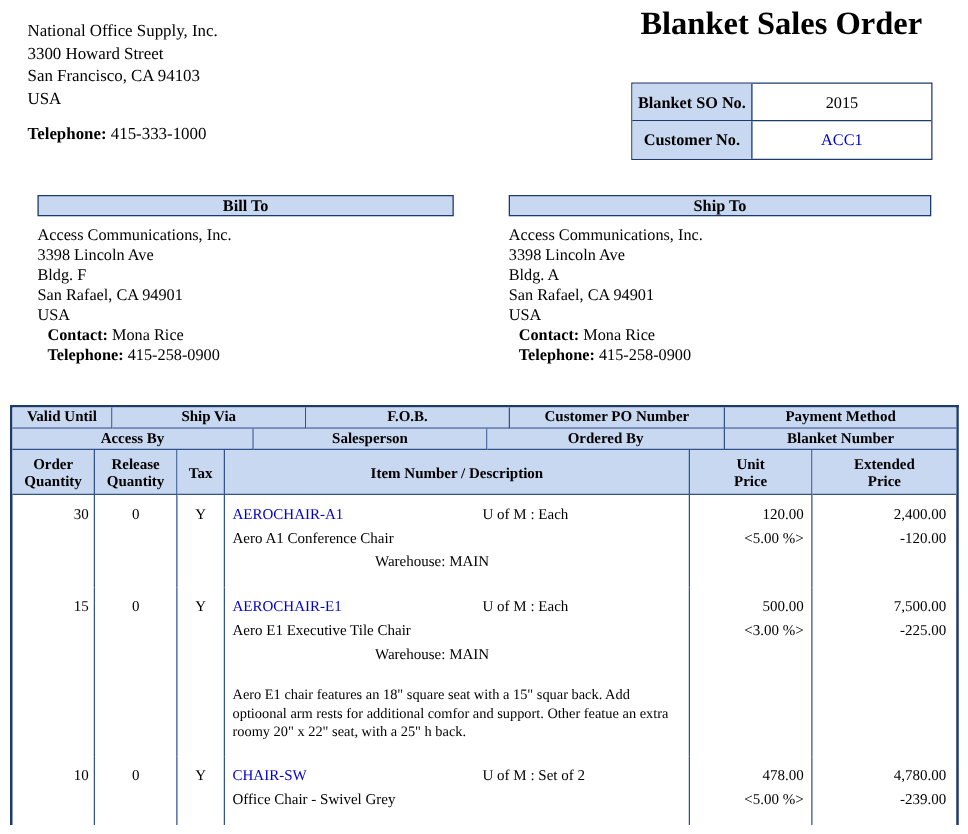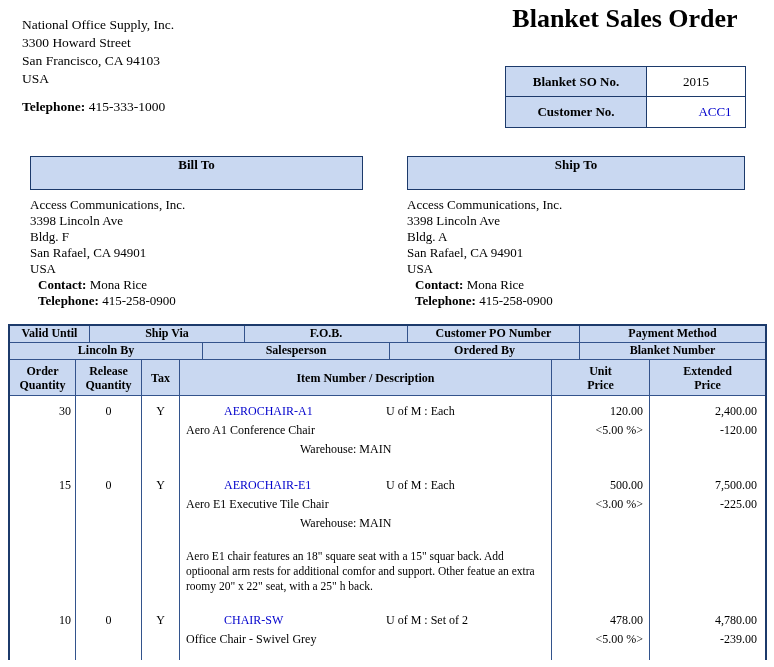--- a/index.html
+++ b/index.html
@@ -25,32 +25,32 @@
   .doc-title{
     position:absolute;left:498px;top:4px;width:254px;text-align:center;
     font-size:26px;font-weight:bold;font-family:"Liberation Serif", serif;
   }
 
   
   .order-box{position:absolute;left:505px;top:66px;width:241px;border:1px solid var(--bd-dark);}
   .ob-row{display:flex;height:30px;}
   .ob-row:first-child{border-bottom:1px solid var(--bd-dark);}
   .ob-label{
-    width:141px;background:var(--hdr);border-right:1px solid var(--bd-dark);
+    width:96px;background:var(--hdr);border-right:1px solid var(--bd-dark);
     font-weight:bold;font-size:13px;display:flex;align-items:center;justify-content:center;
   }
   .ob-value{flex:1;font-size:13px;display:flex;align-items:center;justify-content:center;}
-  .link{color:var(--link);cursor:pointer;margin-left:38px;}
+  .link{color:var(--link);cursor:pointer;}
 
   
   .addr-col{position:absolute;top:156px;}
   .addr-bill{left:30px;width:333px;}
   .addr-ship{left:407px;width:338px;}
   .addr-header{
-    height:34px;background:var(--hdr);border:1px solid var(--bd-dark);
+    height:17px;background:var(--hdr);border:1px solid var(--bd-dark);
     text-align:center;font-weight:bold;font-size:13px;line-height:15px;
   }
   .addr-body{padding-top:7px;font-size:13px;line-height:16px;}
   .addr-body .indent{padding-left:8px;}
 
   
   .main-table{
     position:absolute;left:8px;top:324px;width:759px;
     border:2px solid var(--bd-dark);border-bottom:none;background:#fff;
   }
@@ -164,21 +164,21 @@
 
     <div class="trow hdr cols5">
       <div>Valid Until</div>
       <div>Ship Via</div>
       <div>F.O.B.</div>
       <div>Customer PO Number</div>
       <div>Payment Method</div>
     </div>
 
     <div class="trow hdr cols4">
-      <div>Lincoln By</div>
+      <div>Access By</div>
       <div>Salesperson</div>
       <div>Ordered By</div>
       <div>Blanket Number</div>
     </div>
 
     <div class="items-hdr itemcols">
       <div>
         <span>Order</span>
         <span>Quantity</span>
       </div>

